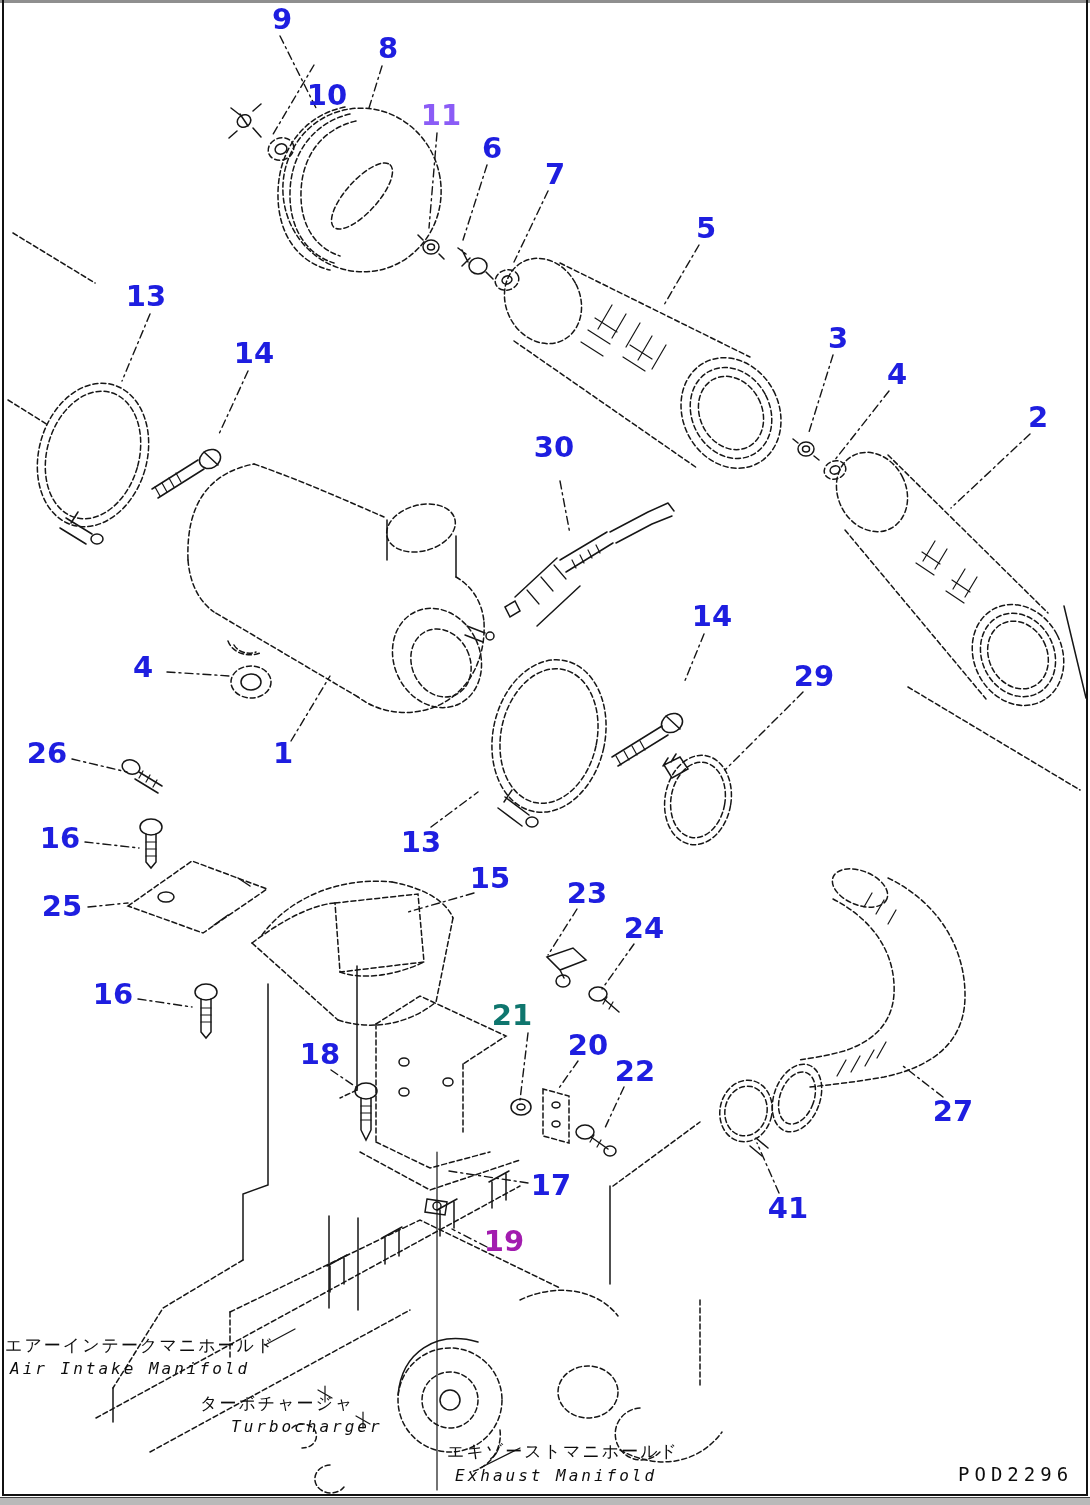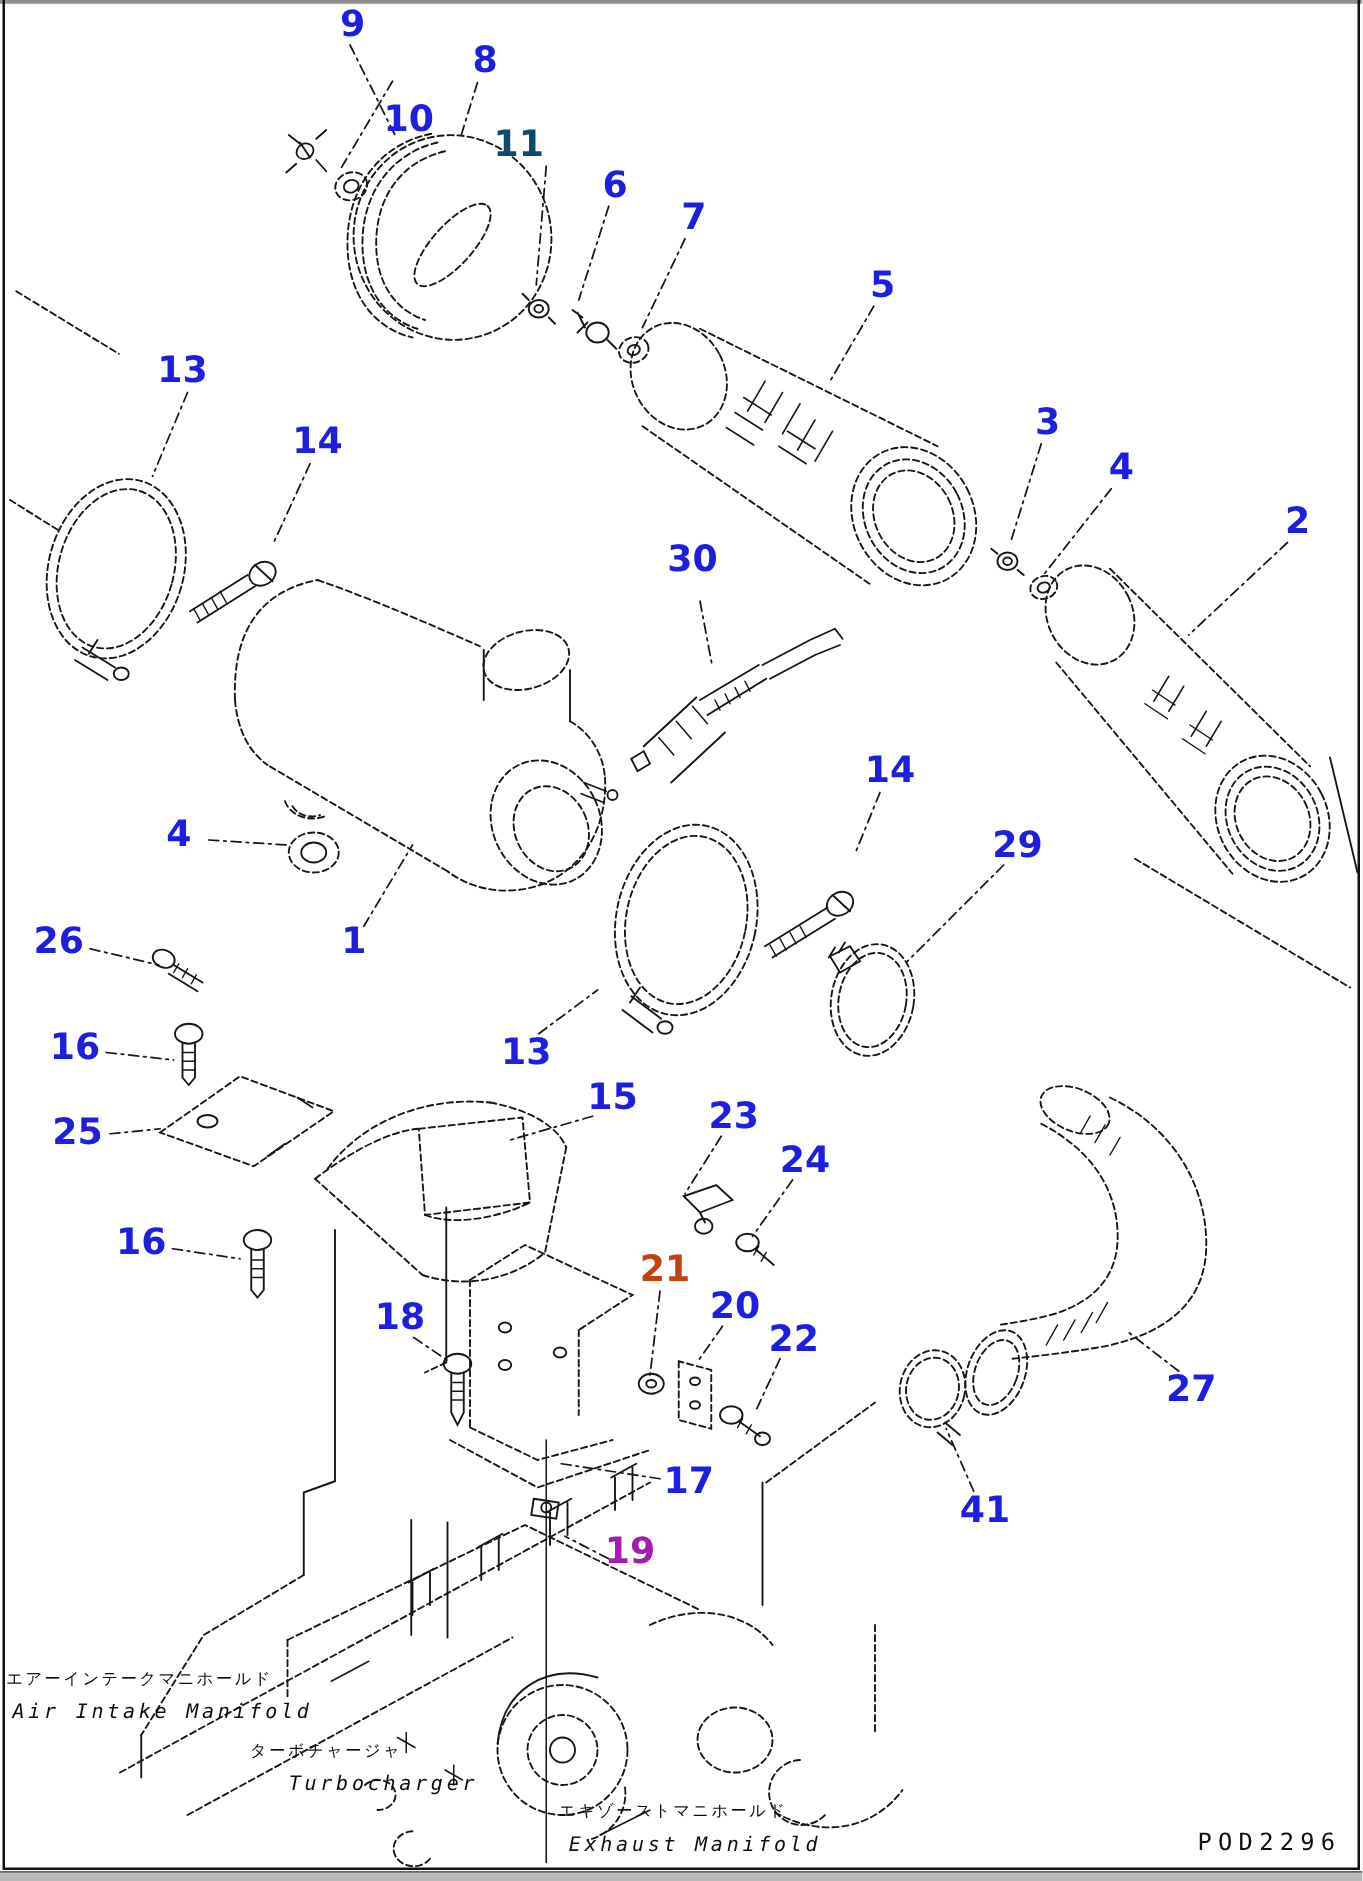--- a/index.html
+++ b/index.html
@@ -12,21 +12,21 @@
   svg.layer{position:absolute;left:0;top:0;width:1090px;height:1505px;}
   svg .d{fill:none;stroke:#161616;stroke-width:1.5;stroke-dasharray:5 3;stroke-linecap:round;}
   svg .s{fill:none;stroke:#161616;stroke-width:1.5;stroke-linecap:round;}
   svg .t{fill:none;stroke:#161616;stroke-width:1.2;stroke-linecap:round;}
   svg line.leader{stroke:#161616;stroke-width:1.4;stroke-dasharray:8 4 2 4;stroke-linecap:round;}
   .callout{position:absolute;transform:translate(-50%,-50%);color:#1e1ee0;
            font-weight:bold;font-size:29px;line-height:1;letter-spacing:0px;
            font-family:"DejaVu Sans",sans-serif;white-space:nowrap;}
   .plotlabel{position:absolute;color:#0d0d0d;font-family:"DejaVu Sans Mono","Liberation Mono",monospace;
              white-space:nowrap;}
-  .jp{font-size:13px;letter-spacing:2px;}
+  .jp{font-size:17px;letter-spacing:2px;}
   .en{font-size:16px;letter-spacing:3px;font-style:italic;}
   .code{font-size:19px;letter-spacing:5px;}
 </style>
 </head>
 <body>
 
 <div id="page">
   <div id="edge-top"></div>
 
   <svg class="layer" viewBox="0 0 1090 1505">
@@ -321,41 +321,41 @@
       <line x1="943" y1="1097" x2="903" y2="1066" class="leader"></line>
       <line x1="779" y1="1193" x2="757" y2="1143" class="leader"></line>
       <line x1="803" y1="692" x2="725" y2="770" class="leader"></line>
       <line x1="704" y1="634" x2="684" y2="683" class="leader"></line>
     </svg>
 
   <div id="callout-layer">
       <div class="callout" style="left: 282px; top: 19px; color: rgb(30, 30, 224);">9</div>
       <div class="callout" style="left: 327px; top: 47px; color: rgb(30, 30, 224); margin-top: 48px;">10</div>
       <div class="callout" style="left: 388px; top: 48px; color: rgb(30, 30, 224);">8</div>
-      <div class="callout" style="left: 415px; top: 115px; color: #0c4a6e;">11</div>
+      <div class="callout" style="left: 441px; top: 115px; color: #8b5cf6;">11</div>
       <div class="callout" style="left: 492px; top: 148px; color: rgb(30, 30, 224);">6</div>
       <div class="callout" style="left: 555px; top: 174px; color: rgb(30, 30, 224);">7</div>
       <div class="callout" style="left: 706px; top: 228px; color: rgb(30, 30, 224);">5</div>
       <div class="callout" style="left: 838px; top: 338px; color: rgb(30, 30, 224);">3</div>
       <div class="callout" style="left: 897px; top: 374px; color: rgb(30, 30, 224);">4</div>
       <div class="callout" style="left: 1038px; top: 417px; color: rgb(30, 30, 224);">2</div>
       <div class="callout" style="left: 146px; top: 296px; color: rgb(30, 30, 224);">13</div>
       <div class="callout" style="left: 254px; top: 353px; color: rgb(30, 30, 224);">14</div>
       <div class="callout" style="left: 554px; top: 447px; color: rgb(30, 30, 224);">30</div>
       <div class="callout" style="left: 143px; top: 667px; color: rgb(30, 30, 224);">4</div>
       <div class="callout" style="left: 283px; top: 753px; color: rgb(30, 30, 224);">1</div>
       <div class="callout" style="left: 47px; top: 753px; color: rgb(30, 30, 224);">26</div>
       <div class="callout" style="left: 60px; top: 838px; color: rgb(30, 30, 224);">16</div>
       <div class="callout" style="left: 62px; top: 906px; color: rgb(30, 30, 224);">25</div>
       <div class="callout" style="left: 421px; top: 842px; color: rgb(30, 30, 224);">13</div>
       <div class="callout" style="left: 490px; top: 878px; color: rgb(30, 30, 224);">15</div>
       <div class="callout" style="left: 587px; top: 893px; color: rgb(30, 30, 224);">23</div>
       <div class="callout" style="left: 644px; top: 928px; color: rgb(30, 30, 224);">24</div>
       <div class="callout" style="left: 113px; top: 994px; color: rgb(30, 30, 224);">16</div>
-      <div class="callout" style="left: 532px; top: 1015px; color: #c2410c;">21</div>
+      <div class="callout" style="left: 512px; top: 1015px; color: #0f766e;">21</div>
       <div class="callout" style="left: 588px; top: 1045px; color: rgb(30, 30, 224);">20</div>
       <div class="callout" style="left: 635px; top: 1071px; color: rgb(30, 30, 224);">22</div>
       <div class="callout" style="left: 320px; top: 1054px; color: rgb(30, 30, 224);">18</div>
       <div class="callout" style="left: 551px; top: 1185px; color: rgb(30, 30, 224);">17</div>
       <div class="callout" style="left: 504px; top: 1241px; color: #a21caf;">19</div>
       <div class="callout" style="left: 953px; top: 1111px; color: rgb(30, 30, 224);">27</div>
       <div class="callout" style="left: 788px; top: 1208px; color: rgb(30, 30, 224);">41</div>
       <div class="callout" style="left: 814px; top: 676px; color: rgb(30, 30, 224);">29</div>
       <div class="callout" style="left: 712px; top: 616px; color: rgb(30, 30, 224);">14</div>
     </div>

